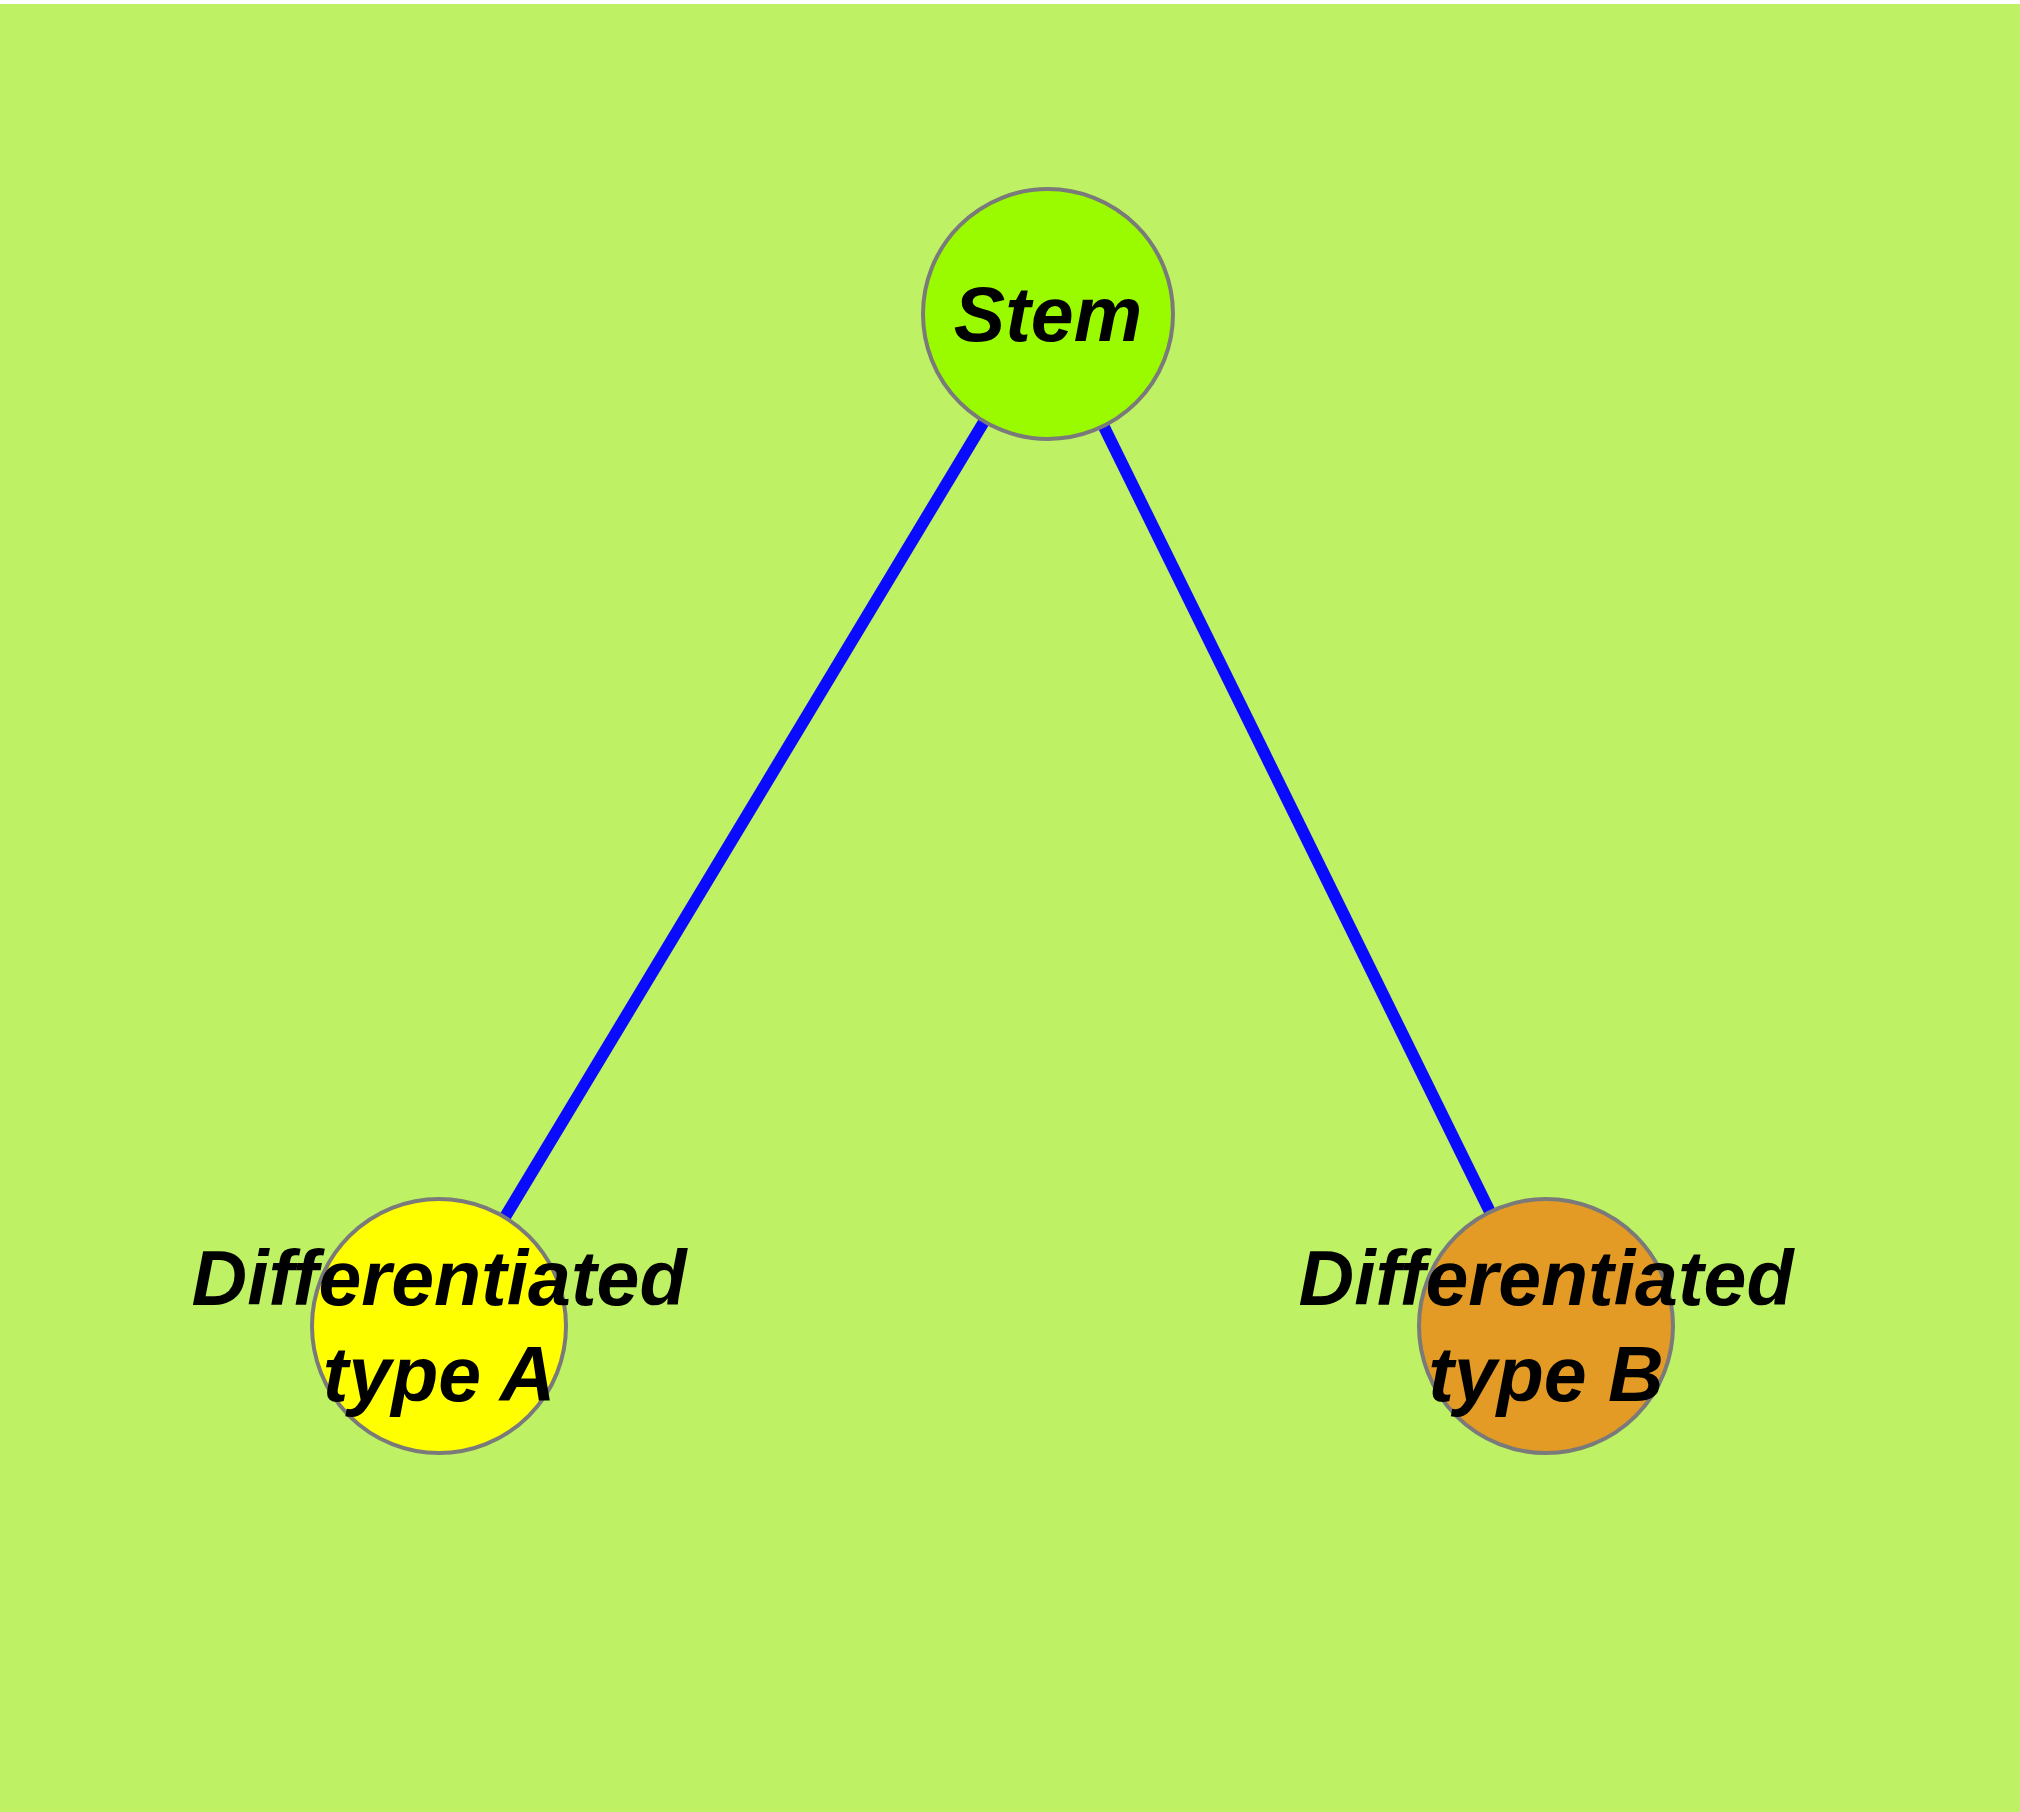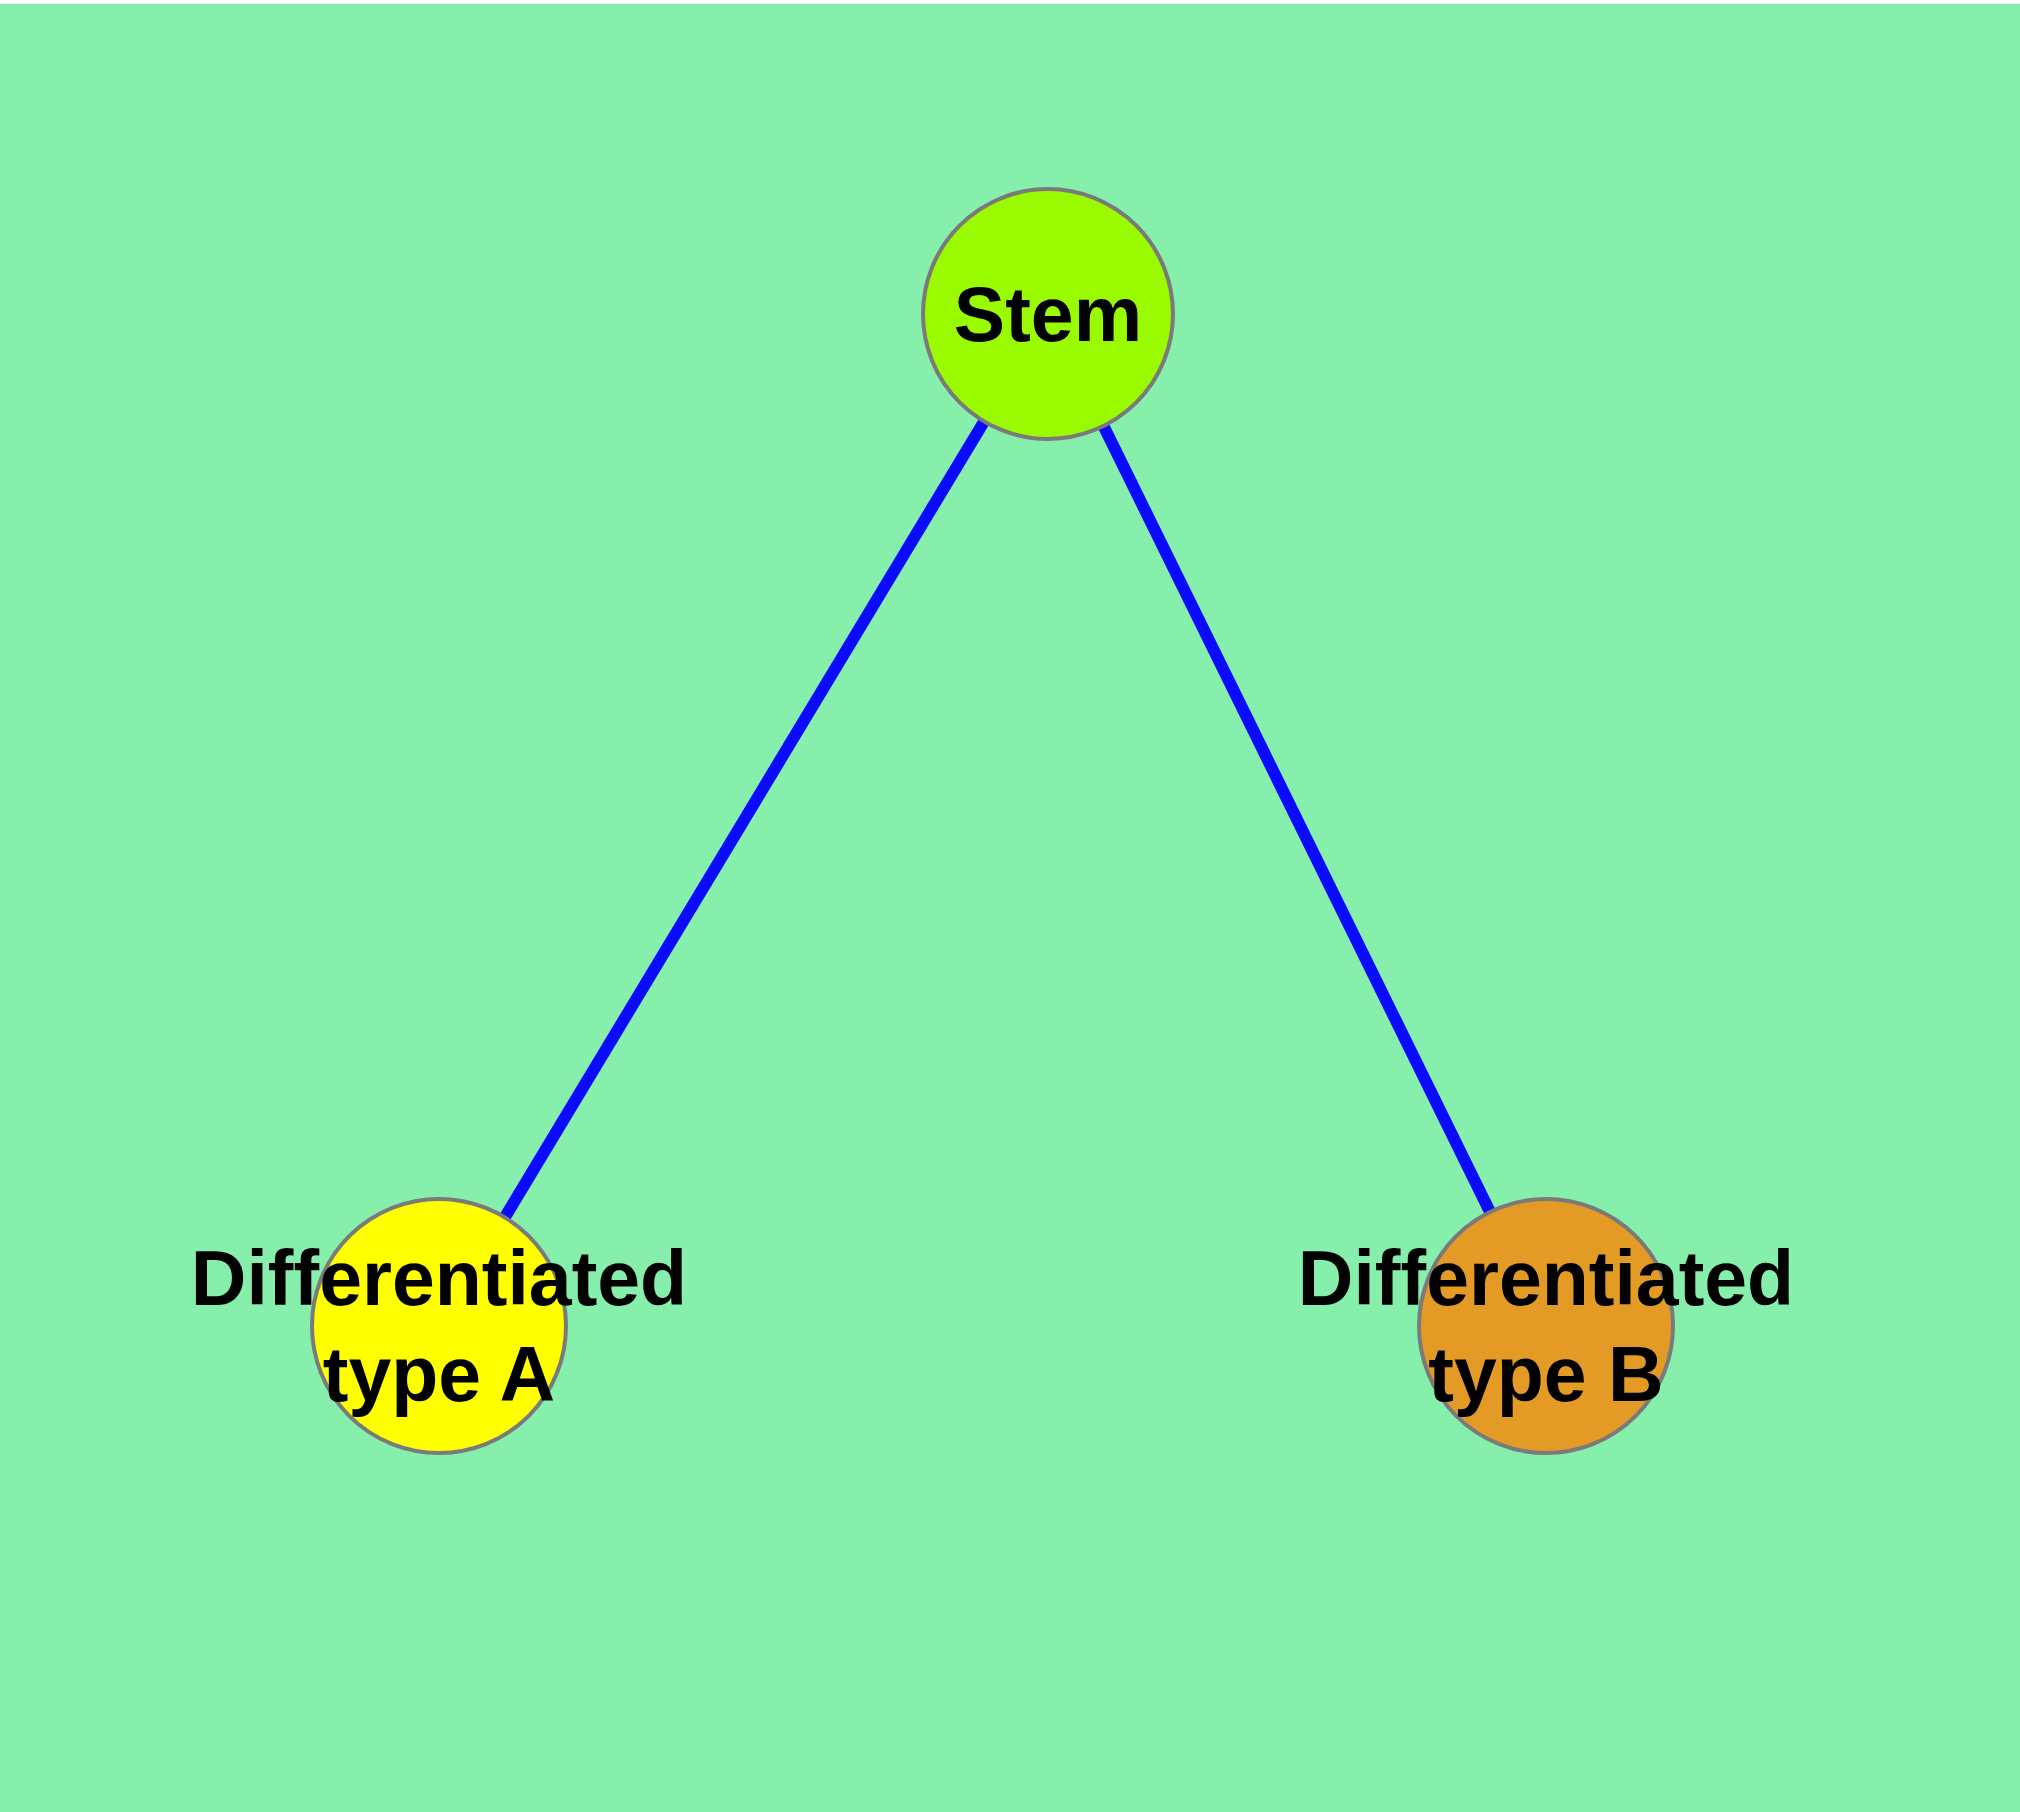--- a/index.html
+++ b/index.html
@@ -48,21 +48,21 @@
     font-size: 77px;
     font-weight: 700;
     line-height: 1.25;
     color: #000000;
     pointer-events: none;
   }
 </style>
 </head>
 <body>
 
-<div class="canvas" style="background: #86efac;">
+<div class="canvas" style="background: #bef264; font-style: italic;">
 
   <svg class="edge-layer" xmlns="http://www.w3.org/2000/svg" width="2021" height="1808" viewBox="0 0 2384 2133">
       <line x1="1160.6517215198605" y1="492.7869881853776" x2="595.3800119731143" y2="1431.4996741364416" stroke="#0A0AFF" stroke-width="14"></line>
       <line x1="1302.2962191600254" y1="498.8171817326581" x2="1757.8213994999742" y2="1425.387991487171" stroke="#0A0AFF" stroke-width="14"></line>
     </svg>
 
   <div class="node" style="left: 921px; top: 183px; width: 254px; height: 254px;">
     <div class="circle" style="background: rgb(154, 251, 0); border-color: rgb(122, 122, 122);"></div>
     <div class="label" style="color: rgb(0, 0, 0);">Stem</div>
   </div>

